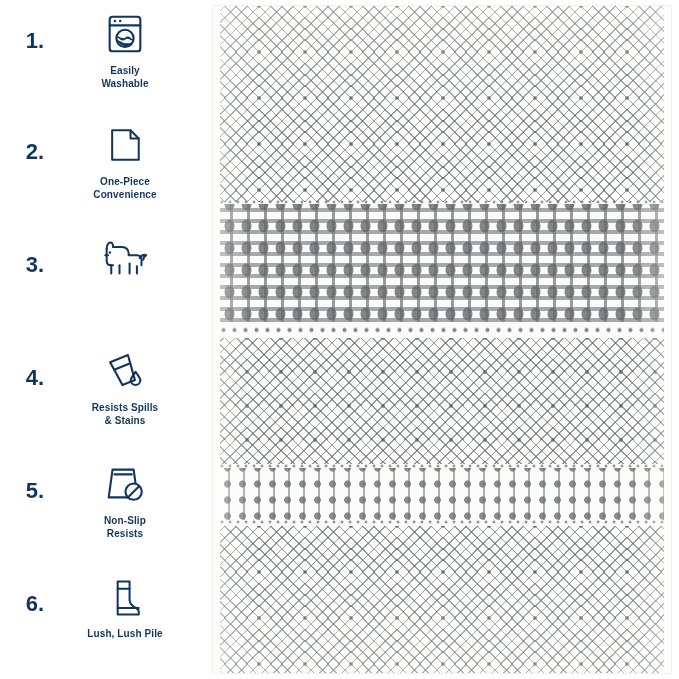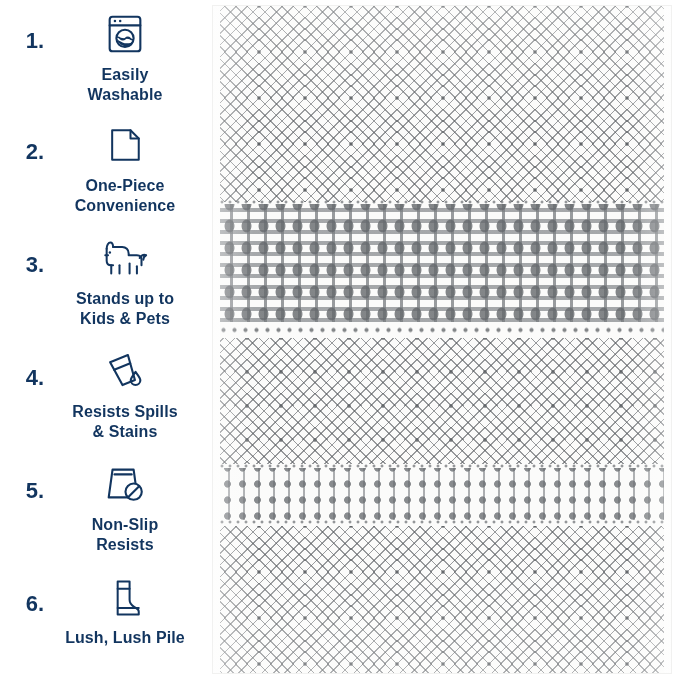--- a/index.html
+++ b/index.html
@@ -57,21 +57,21 @@
   }
   .feat-icon {
     height: 56px;
     display: flex;
     align-items: center;
     justify-content: center;
   }
   .feat-label {
     margin-top: 3px;
     color: #12355f;
-    font-size: 16px;
+    font-size: 10px;
     font-weight: bold;
     line-height: 1.28;
     text-align: center;
     letter-spacing: 0.1px;
     white-space: pre-line;
   }
 
   
   #rug-panel {
     position: relative;
@@ -239,22 +239,20 @@
             <path d="M8 14v13c0 3 2 5 5 5h2"></path>
             <path d="M13 32v9"></path>
             <path d="M22 32v9"></path>
             <path d="M33 30v11"></path>
             <path d="M41 33v8"></path>
             <path d="M44 24c2-3 5-4 7-3-2 1-3 3-3 5"></path>
             <circle cx="11.5" cy="18" r="1.3" fill="#12355f" stroke="none"></circle>
             <path d="M6.5 21h3"></path>
           </svg>
         </div>
-        <div class="feat-label">Stands up to
-Kids &amp; Pets</div>
       </div>
     </div>
 
     <div class="feature" style="top:341px;">
       <div class="feat-num">4.</div>
       <div class="feat-body">
         <div class="feat-icon">
           <svg width="48" height="46" viewBox="0 0 50 48" fill="none" stroke="#12355f" stroke-width="2.2" stroke-linecap="round" stroke-linejoin="round">
             <g transform="rotate(-22 24 24)">
               <path d="M14 10h20l-3 27H17z"></path>

